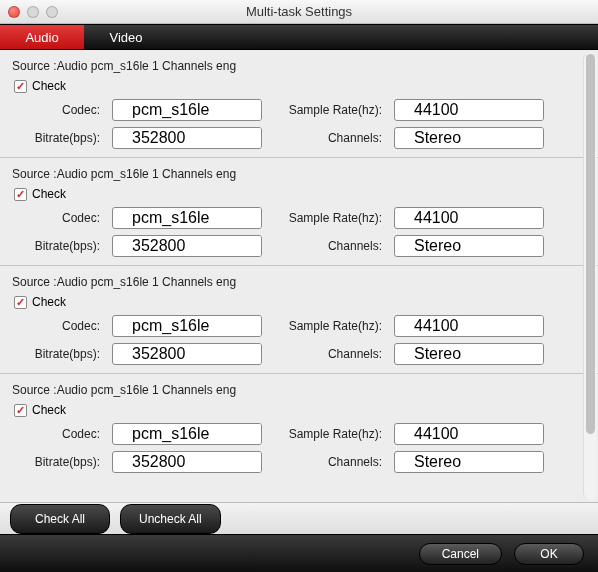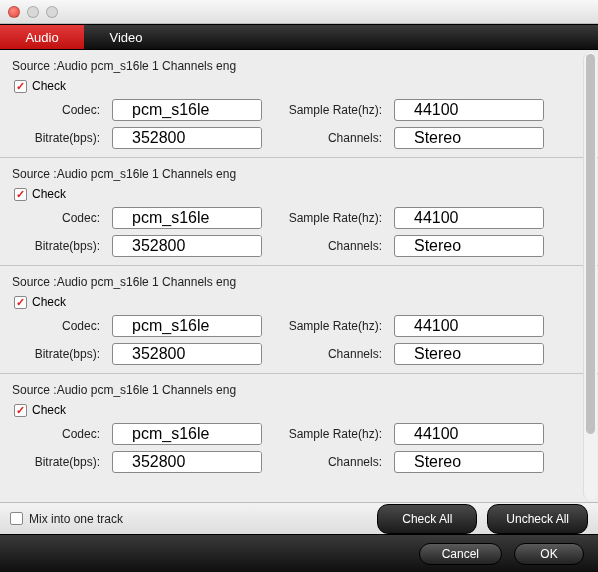--- a/index.html
+++ b/index.html
@@ -44,20 +44,21 @@
 </style>
 </head>
 <body>
 
 <div class="titlebar">
   <div class="tl-buttons">
     <div class="tl-btn tl-close"></div>
     <div class="tl-btn tl-min"></div>
     <div class="tl-btn tl-zoom"></div>
   </div>
+  <div class="tl-title">Multi-task Settings</div>
 </div>
 
 <div class="tabbar">
   <div class="tab active">Audio</div>
   <div class="tab">Video</div>
 </div>
 
 <div class="scroll-area">
   <div id="blocks">
       <div class="block">
@@ -224,24 +225,20 @@
           </div>
         </div>
       </div>
     </div>
   <div class="scrollbar">
     <div class="thumb"></div>
   </div>
 </div>
 
 <div class="bottombar1">
-  <div class="mix">
-    <span class="chkbox2"></span>
-    <span>Mix into one track</span>
-  </div>
   <div class="round-btn">Check All</div>
   <div class="round-btn">Uncheck All</div>
 </div>
 
 <div class="bottombar2">
   <div class="round-btn2">Cancel</div>
   <div class="round-btn2">OK</div>
 </div>
 
 </body></html>

